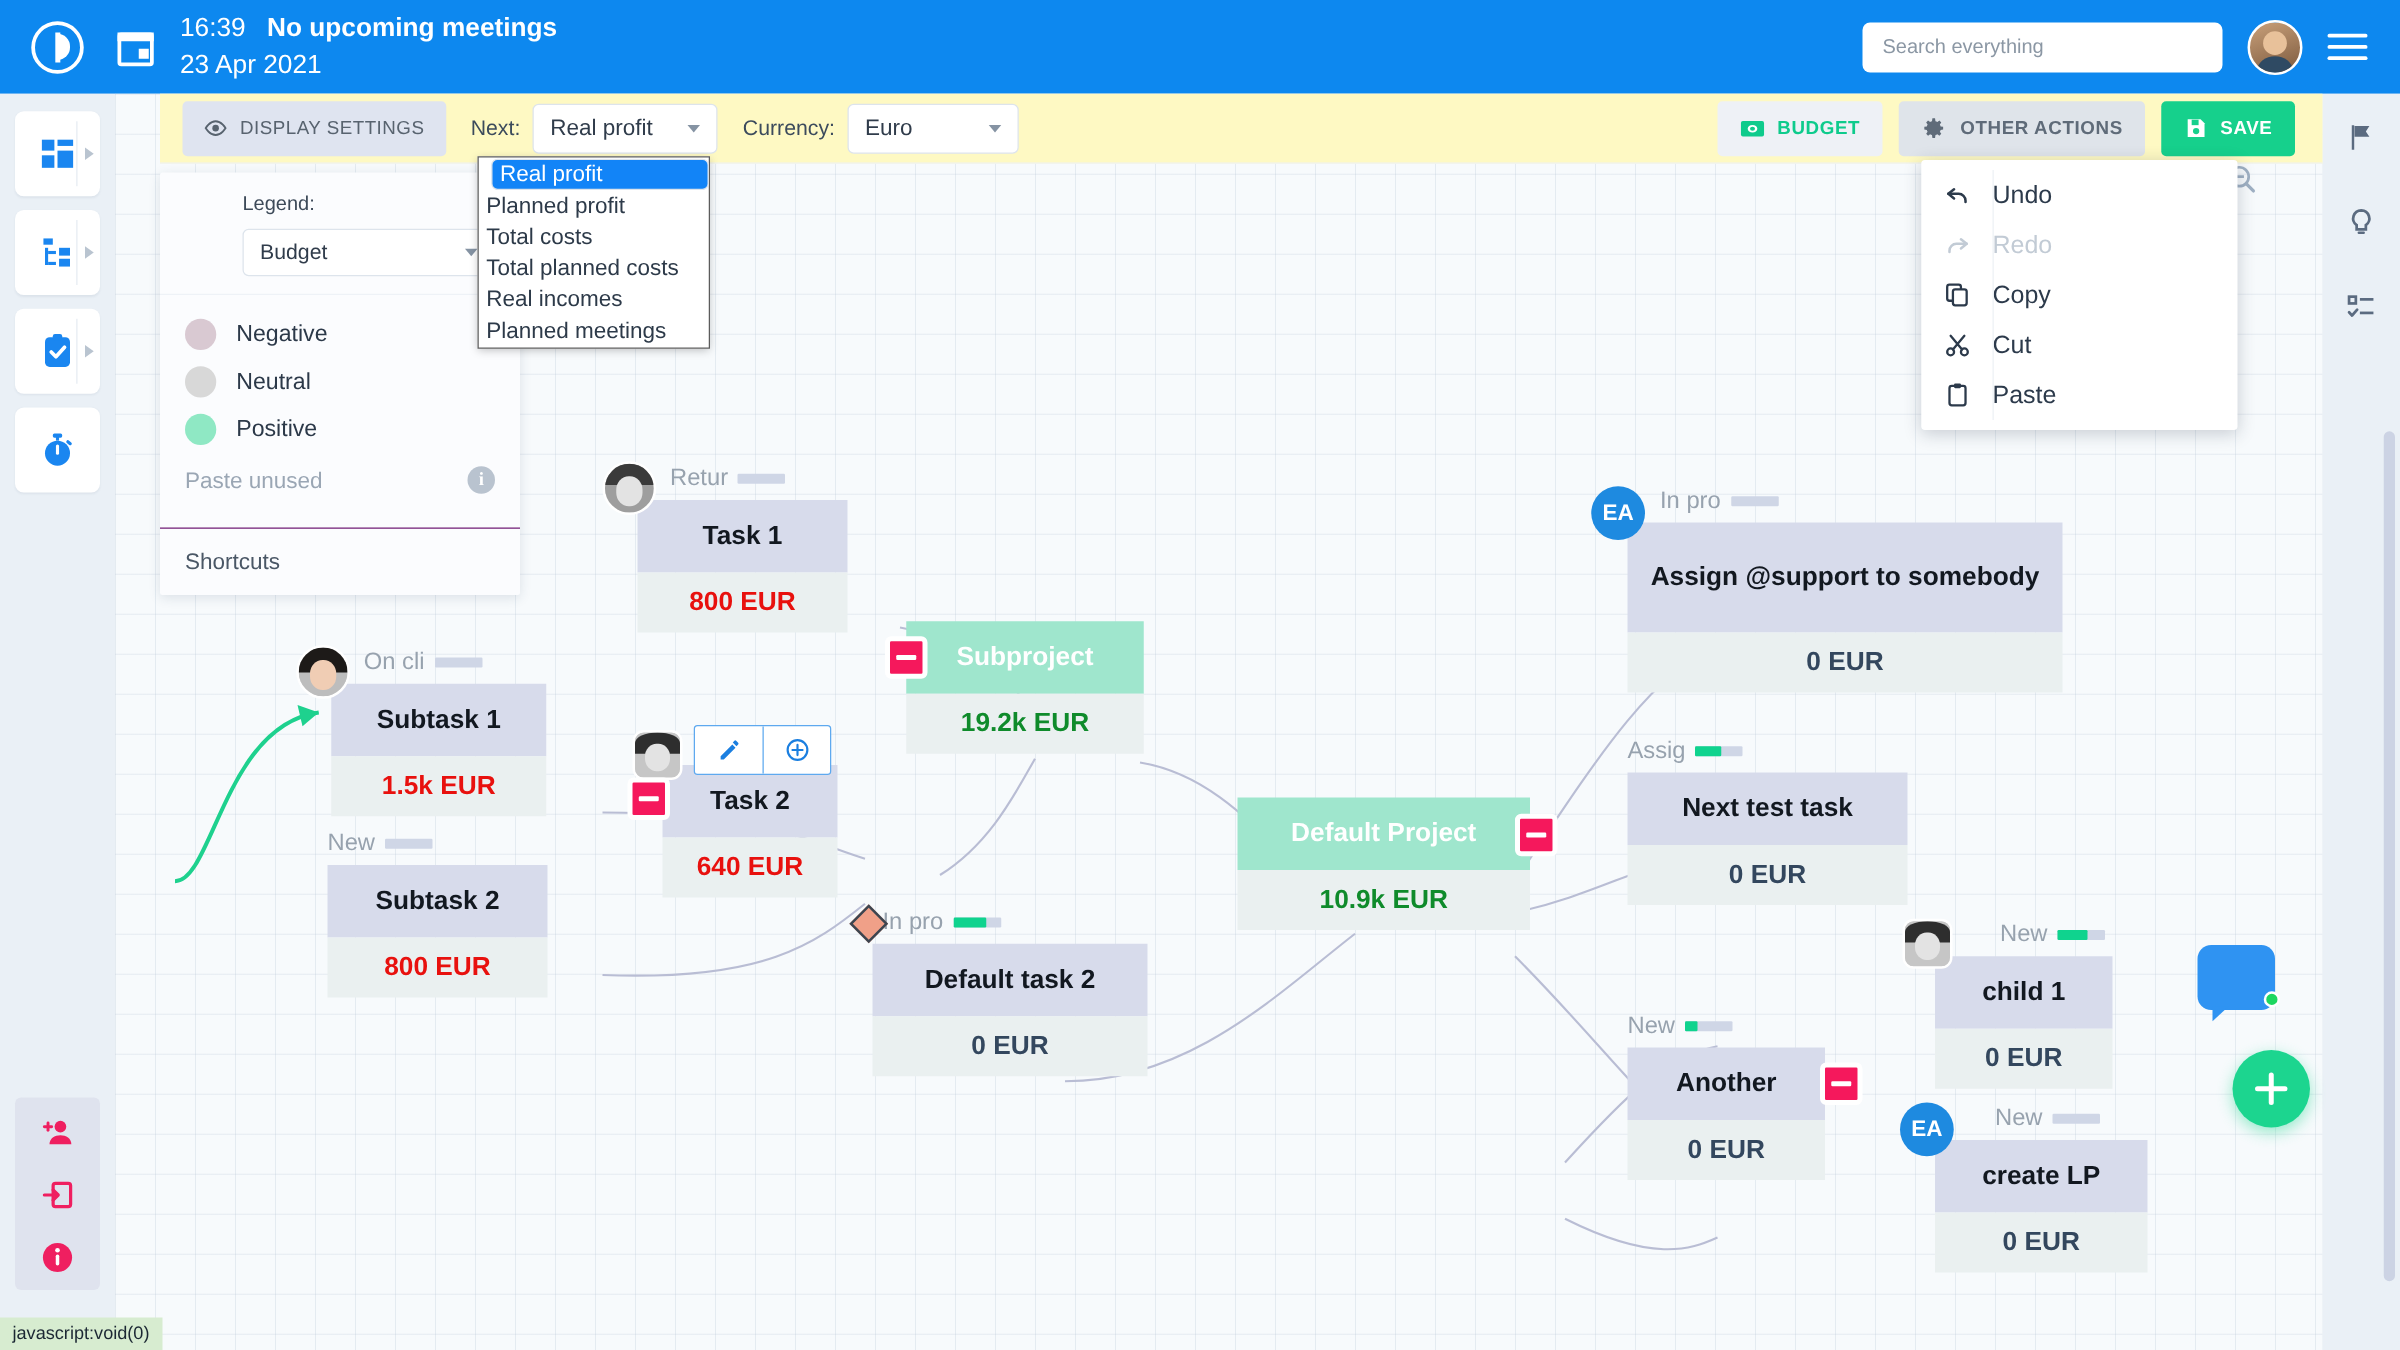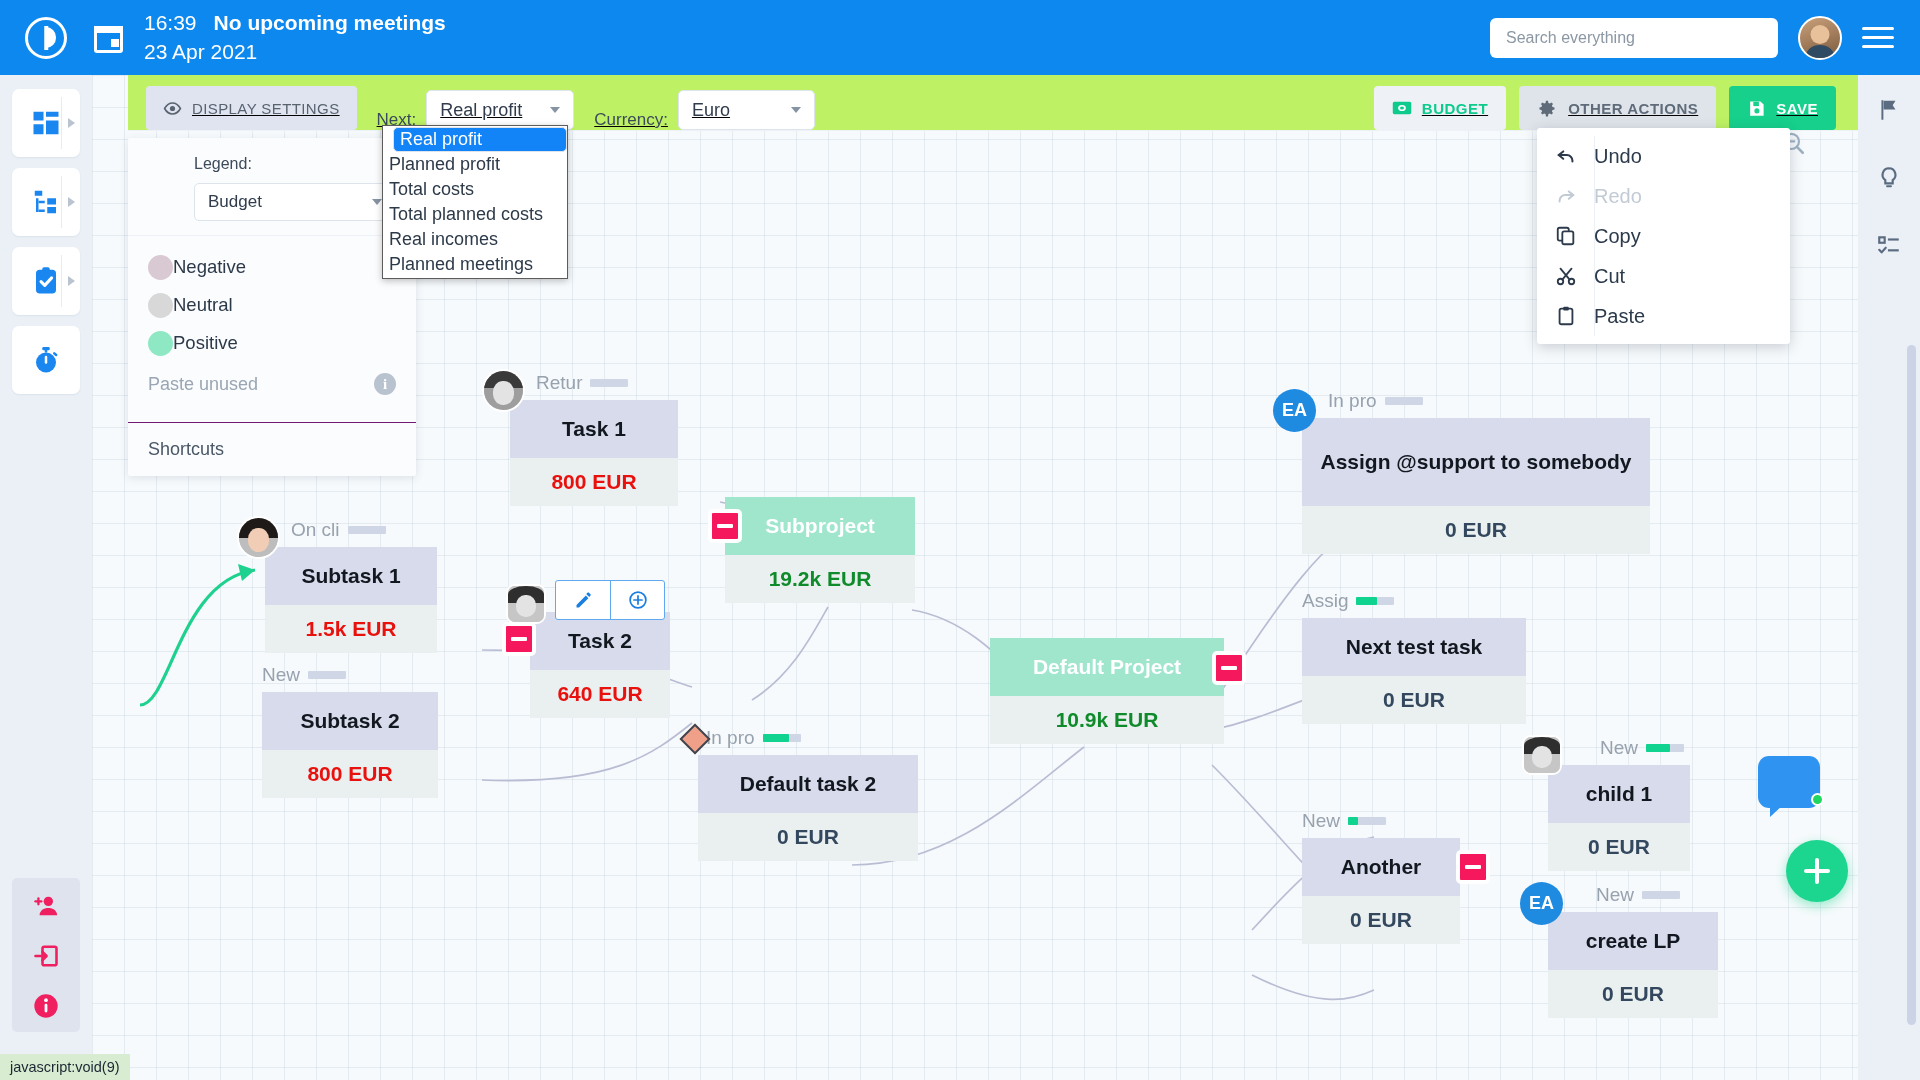--- a/index.html
+++ b/index.html
@@ -126,23 +126,22 @@
       linear-gradient(to right, rgba(186,200,215,.30) 1px, transparent 1px),
       linear-gradient(to bottom, rgba(186,200,215,.30) 1px, transparent 1px);
     background-size: 32px 32px;
     overflow: hidden;
   }
   .edges { position: absolute; left: 0; top: 0; width: 1766px; height: 1005px; }
 
   
   .toolbar {
     position: absolute; left: 128px; top: 75px; width: 1730px; height: 56px;
-    background: #bef264; display: flex; align-items: flex-end; gap: 0; z-index: 30;
+    background: #fef9c3; display: flex; align-items: center; gap: 0; z-index: 30;
     border-bottom: 1px solid #eef2f6;
-    text-decoration: underline;
   }
   .ds-btn {
     display: flex; align-items: center; gap: 10px; height: 44px;
     background: #dfe4f0; padding: 0 17px; border-radius: 4px;
     color: #58636f; font-size: 15px; letter-spacing: .4px; margin-left: 18px;
   }
   .lbl { font-size: 17px; color: #3c4b5c; margin-left: 20px; }
   .sel {
     height: 40px; background: #fff; border: 1px solid #dde4ec; border-radius: 5px;
     margin-left: 10px; display: flex; align-items: center; padding: 0 13px;
@@ -182,21 +181,21 @@
     background: #fbfcfe; z-index: 28;
     box-shadow: 0 2px 9px rgba(40,60,90,.13); border-radius: 2px;
   }
   .legend-top { padding: 17px 20px 14px; margin-left: 46px; }
   .legend-cap { font-size: 16px; color: #3d4a59; margin-bottom: 10px; }
   .legend-sel {
     height: 38px; border: 1px solid #dde4ec; border-radius: 5px; background: #fff;
     display: flex; align-items: center; padding: 0 13px; font-size: 17px; color: #303c4b;
   }
   .legend-body { padding: 12px 20px 16px; border-top: 1px solid #eef2f7; }
-  .lg-row { display: flex; align-items: center; gap: 0; height: 38px; }
+  .lg-row { display: flex; align-items: center; gap: 16px; height: 38px; }
   .dot { width: 25px; height: 25px; border-radius: 50%; flex: 0 0 25px; }
   .lg-txt { font-size: 18.5px; color: #2c3949; }
   .hide-unused {
     display: flex; align-items: center; height: 44px; font-size: 18px; color: #9aa6b4;
   }
   .info-i {
     width: 22px; height: 22px; border-radius: 50%; background: #b9c3cf; color: #fff;
     font-size: 15px; font-weight: bold; display: flex; align-items: center;
     justify-content: center; margin-left: auto; font-family: "Liberation Serif", serif;
   }
@@ -743,16 +742,16 @@
     </svg>
     <div class="right-scroll"></div>
   </div>
 
   <div class="chat-bubble">
     <div class="chat-dot"></div>
   </div>
   <div class="fab"></div>
 
   <div class="statusbar">
-    <span>javascript:void(9)</span>
+    <span>javascript:void(0)</span>
   </div>
 
 </div>
 
 </body></html>

